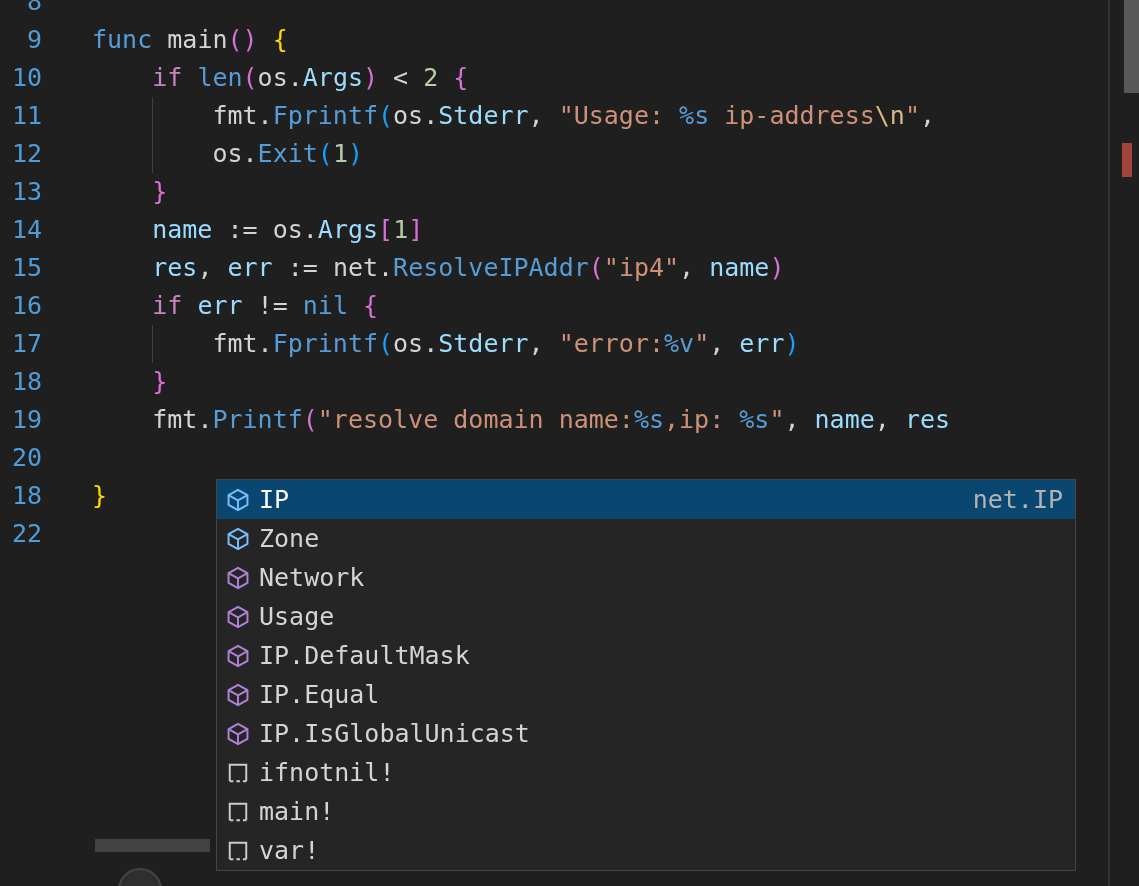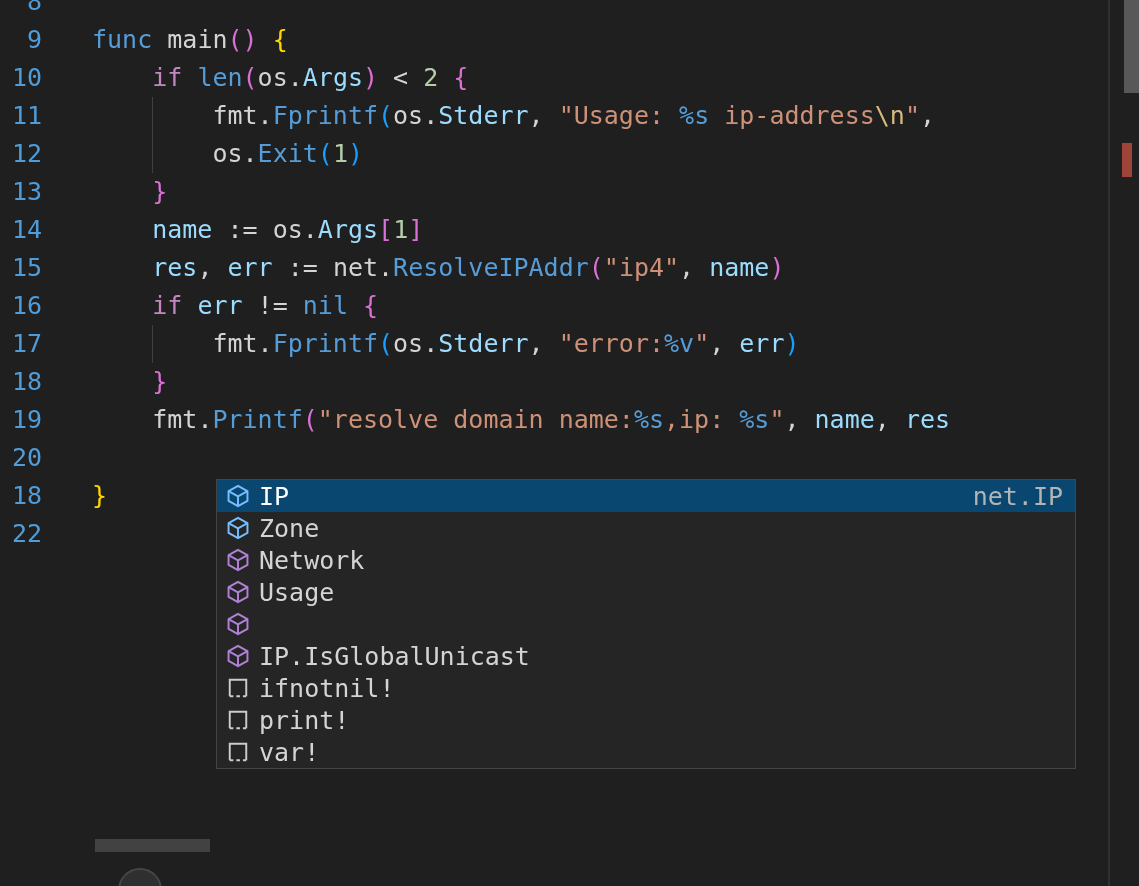--- a/index.html
+++ b/index.html
@@ -25,21 +25,21 @@
     text-decoration:underline;text-decoration-style:wavy;
     text-decoration-color:var(--error);text-decoration-thickness:2px;
     text-underline-offset:5px;text-decoration-skip-ink:none;
   }
   
   .suggest{
     position:absolute;left:216px;top:479px;width:860px;
     background:var(--popup_background);border:1px solid var(--popup_border);
     z-index:10;
   }
-  .srow{display:flex;align-items:center;height:32px;padding:0 12px 0 8px;font-size:25px;color:var(--fg);}
+  .srow{display:flex;align-items:center;height:39px;padding:0 12px 0 8px;font-size:25px;color:var(--fg);}
   .srow.selected{background:var(--selection);color:#ffffff;}
   .sicon{flex:0 0 26px;width:26px;height:26px;margin-right:8px;display:flex;align-items:center;justify-content:center;}
   .slabel{white-space:pre;}
   .sdetail{margin-left:auto;color:var(--detail);}
   
   .v-divider{position:absolute;left:1108px;top:0;width:2px;height:886px;background:#303030;}
   .v-scroll{position:absolute;left:1110px;top:0;width:29px;height:886px;}
   .v-thumb{position:absolute;right:0;top:0;width:15px;height:93px;background:var(--scrollbar_thumb);}
   .v-error{position:absolute;right:7px;top:143px;width:10px;height:34px;background:var(--error_marker);}
   .h-thumb{position:absolute;left:95px;top:839px;width:115px;height:13px;background:var(--hthumb);}
@@ -120,20 +120,30 @@
           </span>
           <span class="slabel">Usage</span>
         </div>
         <div class="srow">
           <span class="sicon">
             <svg width="24" height="24" viewBox="0 0 16 16">
               <path d="M8 1.2 L14.3 4.7 V11.3 L8 14.8 L1.7 11.3 V4.7 Z" fill="none" stroke="#b180d7" stroke-width="1.3" stroke-linejoin="round"></path>
               <path d="M1.7 4.7 L8 8.2 L14.3 4.7 M8 8.2 V14.8" fill="none" stroke="#b180d7" stroke-width="1.3" stroke-linejoin="round"></path>
             </svg>
           </span>
+          <span class="slabel">IP.DefaultMask</span>
+        </div>
+        <div class="srow">
+          <span class="sicon">
+            <svg width="24" height="24" viewBox="0 0 16 16">
+              <path d="M8 1.2 L14.3 4.7 V11.3 L8 14.8 L1.7 11.3 V4.7 Z" fill="none" stroke="#b180d7" stroke-width="1.3" stroke-linejoin="round"></path>
+              <path d="M1.7 4.7 L8 8.2 L14.3 4.7 M8 8.2 V14.8" fill="none" stroke="#b180d7" stroke-width="1.3" stroke-linejoin="round"></path>
+            </svg>
+          </span>
+          <span class="slabel">IP.Equal</span>
         </div>
         <div class="srow">
           <span class="sicon">
             <svg width="24" height="24" viewBox="0 0 16 16">
               <path d="M8 1.2 L14.3 4.7 V11.3 L8 14.8 L1.7 11.3 V4.7 Z" fill="none" stroke="#b180d7" stroke-width="1.3" stroke-linejoin="round"></path>
               <path d="M1.7 4.7 L8 8.2 L14.3 4.7 M8 8.2 V14.8" fill="none" stroke="#b180d7" stroke-width="1.3" stroke-linejoin="round"></path>
             </svg>
           </span>
           <span class="slabel">IP.IsGlobalUnicast</span>
         </div>
@@ -146,21 +156,21 @@
           </span>
           <span class="slabel">ifnotnil!</span>
         </div>
         <div class="srow">
           <span class="sicon">
             <svg width="24" height="24" viewBox="0 0 16 16">
               <path d="M2.5 13.5 V2.5 H13.5 V13.5" fill="none" stroke="#cccccc" stroke-width="1.3"></path>
               <path d="M2.5 13.5 H13.5" fill="none" stroke="#cccccc" stroke-width="1.3" stroke-dasharray="2.4 2"></path>
             </svg>
           </span>
-          <span class="slabel">print!</span>
+          <span class="slabel">main!</span>
         </div>
         <div class="srow">
           <span class="sicon">
             <svg width="24" height="24" viewBox="0 0 16 16">
               <path d="M2.5 13.5 V2.5 H13.5 V13.5" fill="none" stroke="#cccccc" stroke-width="1.3"></path>
               <path d="M2.5 13.5 H13.5" fill="none" stroke="#cccccc" stroke-width="1.3" stroke-dasharray="2.4 2"></path>
             </svg>
           </span>
           <span class="slabel">var!</span>
         </div>

